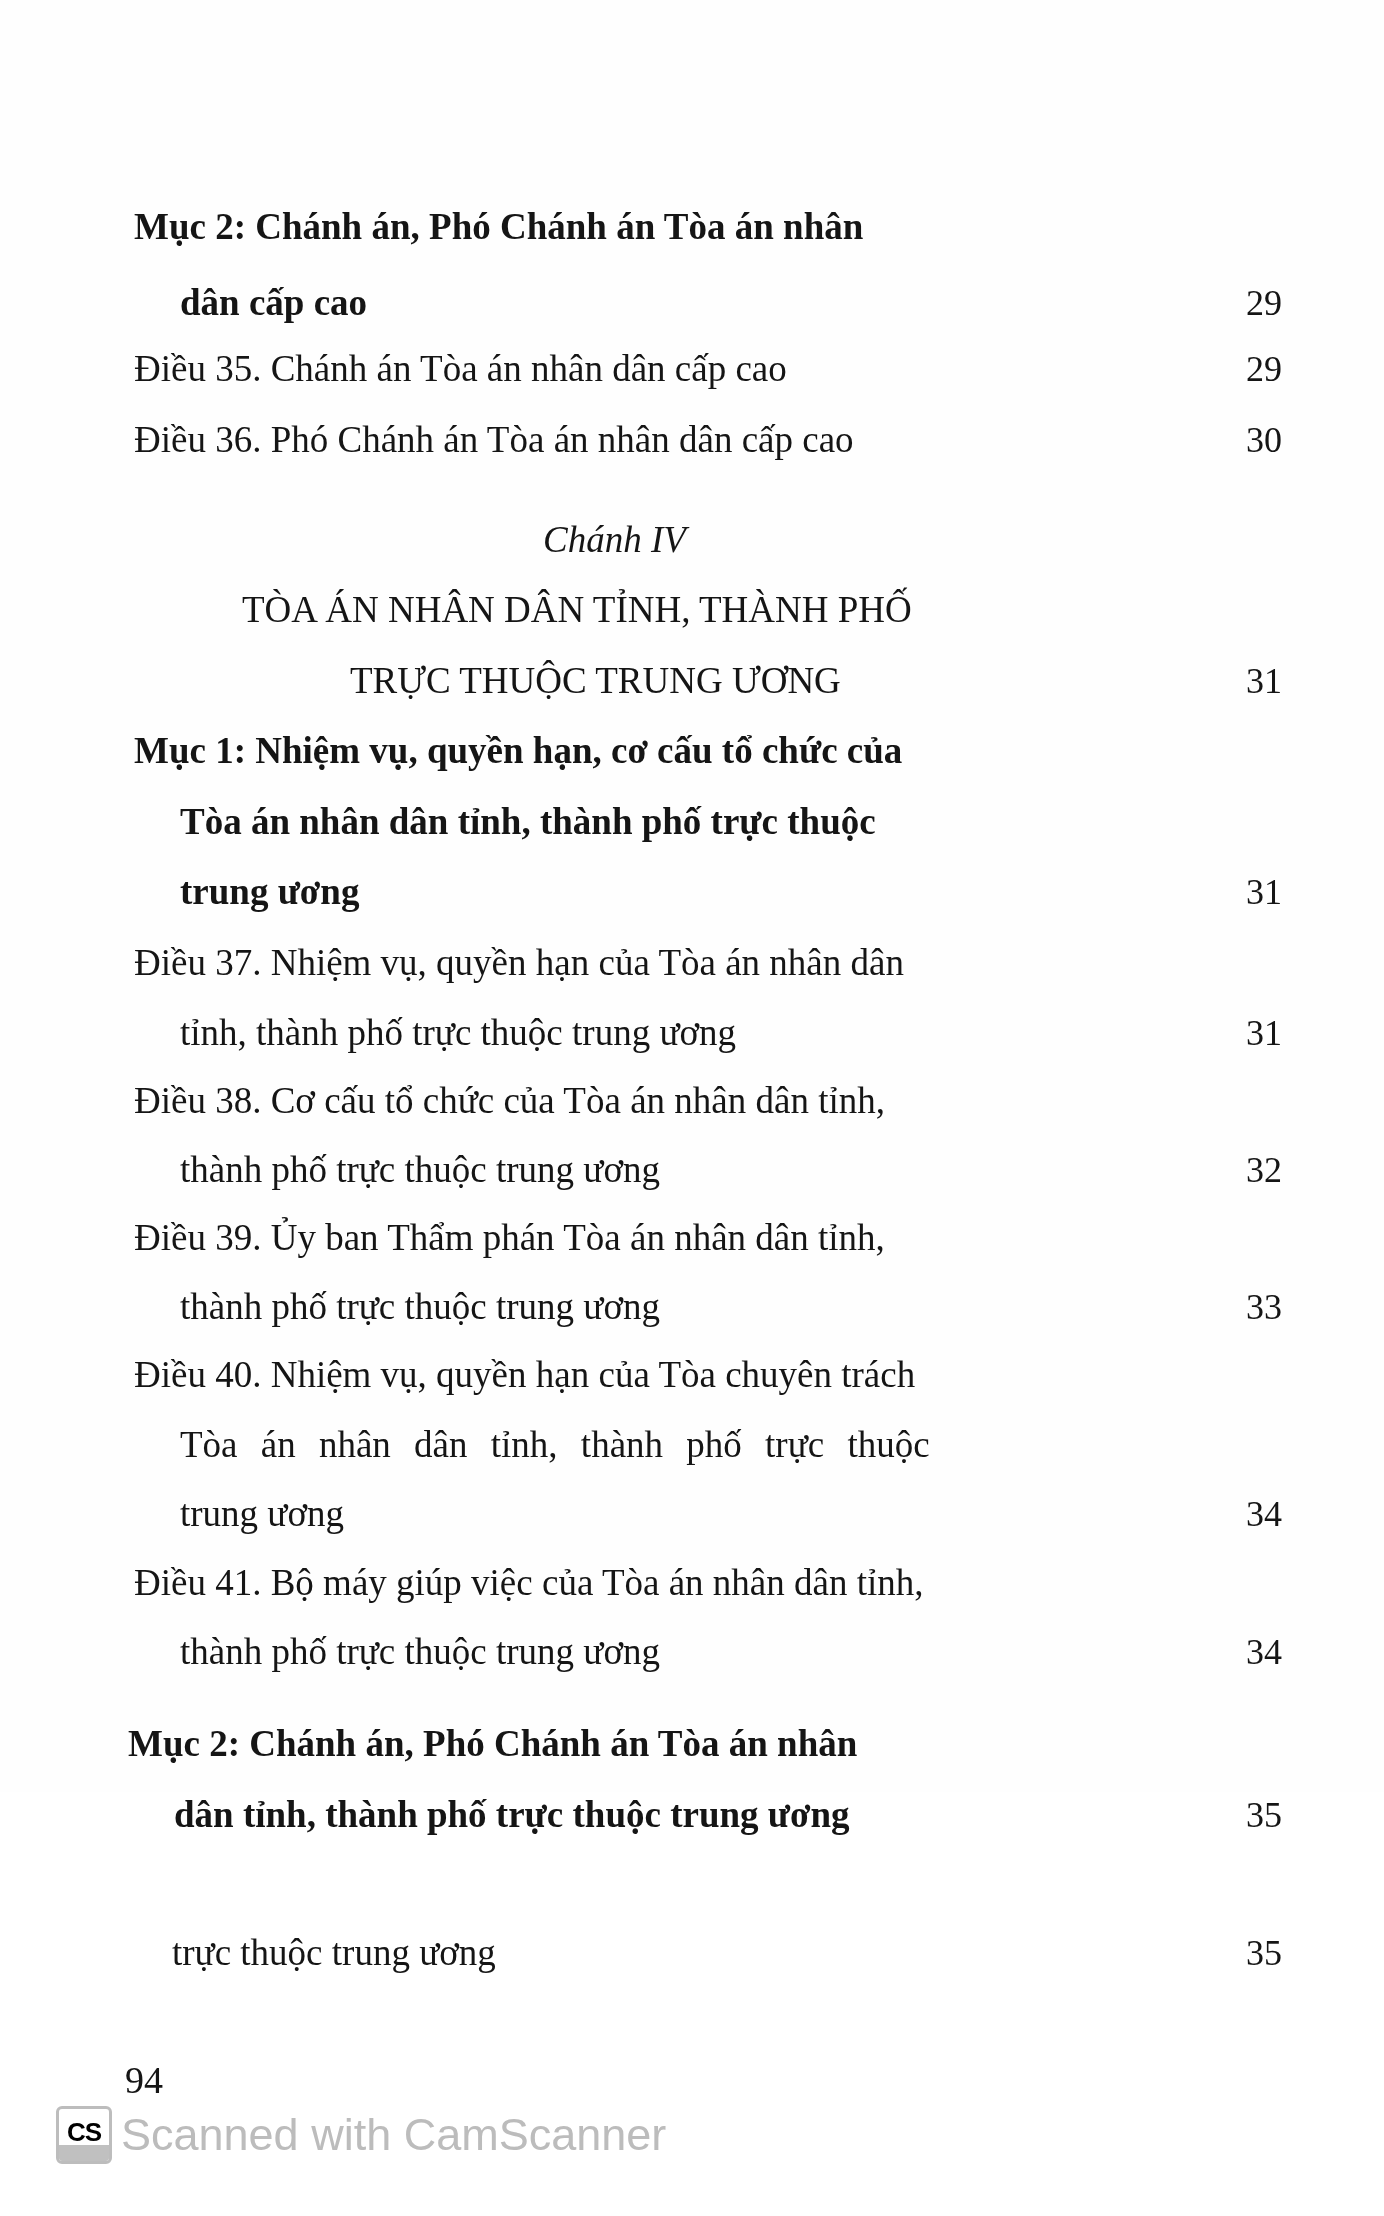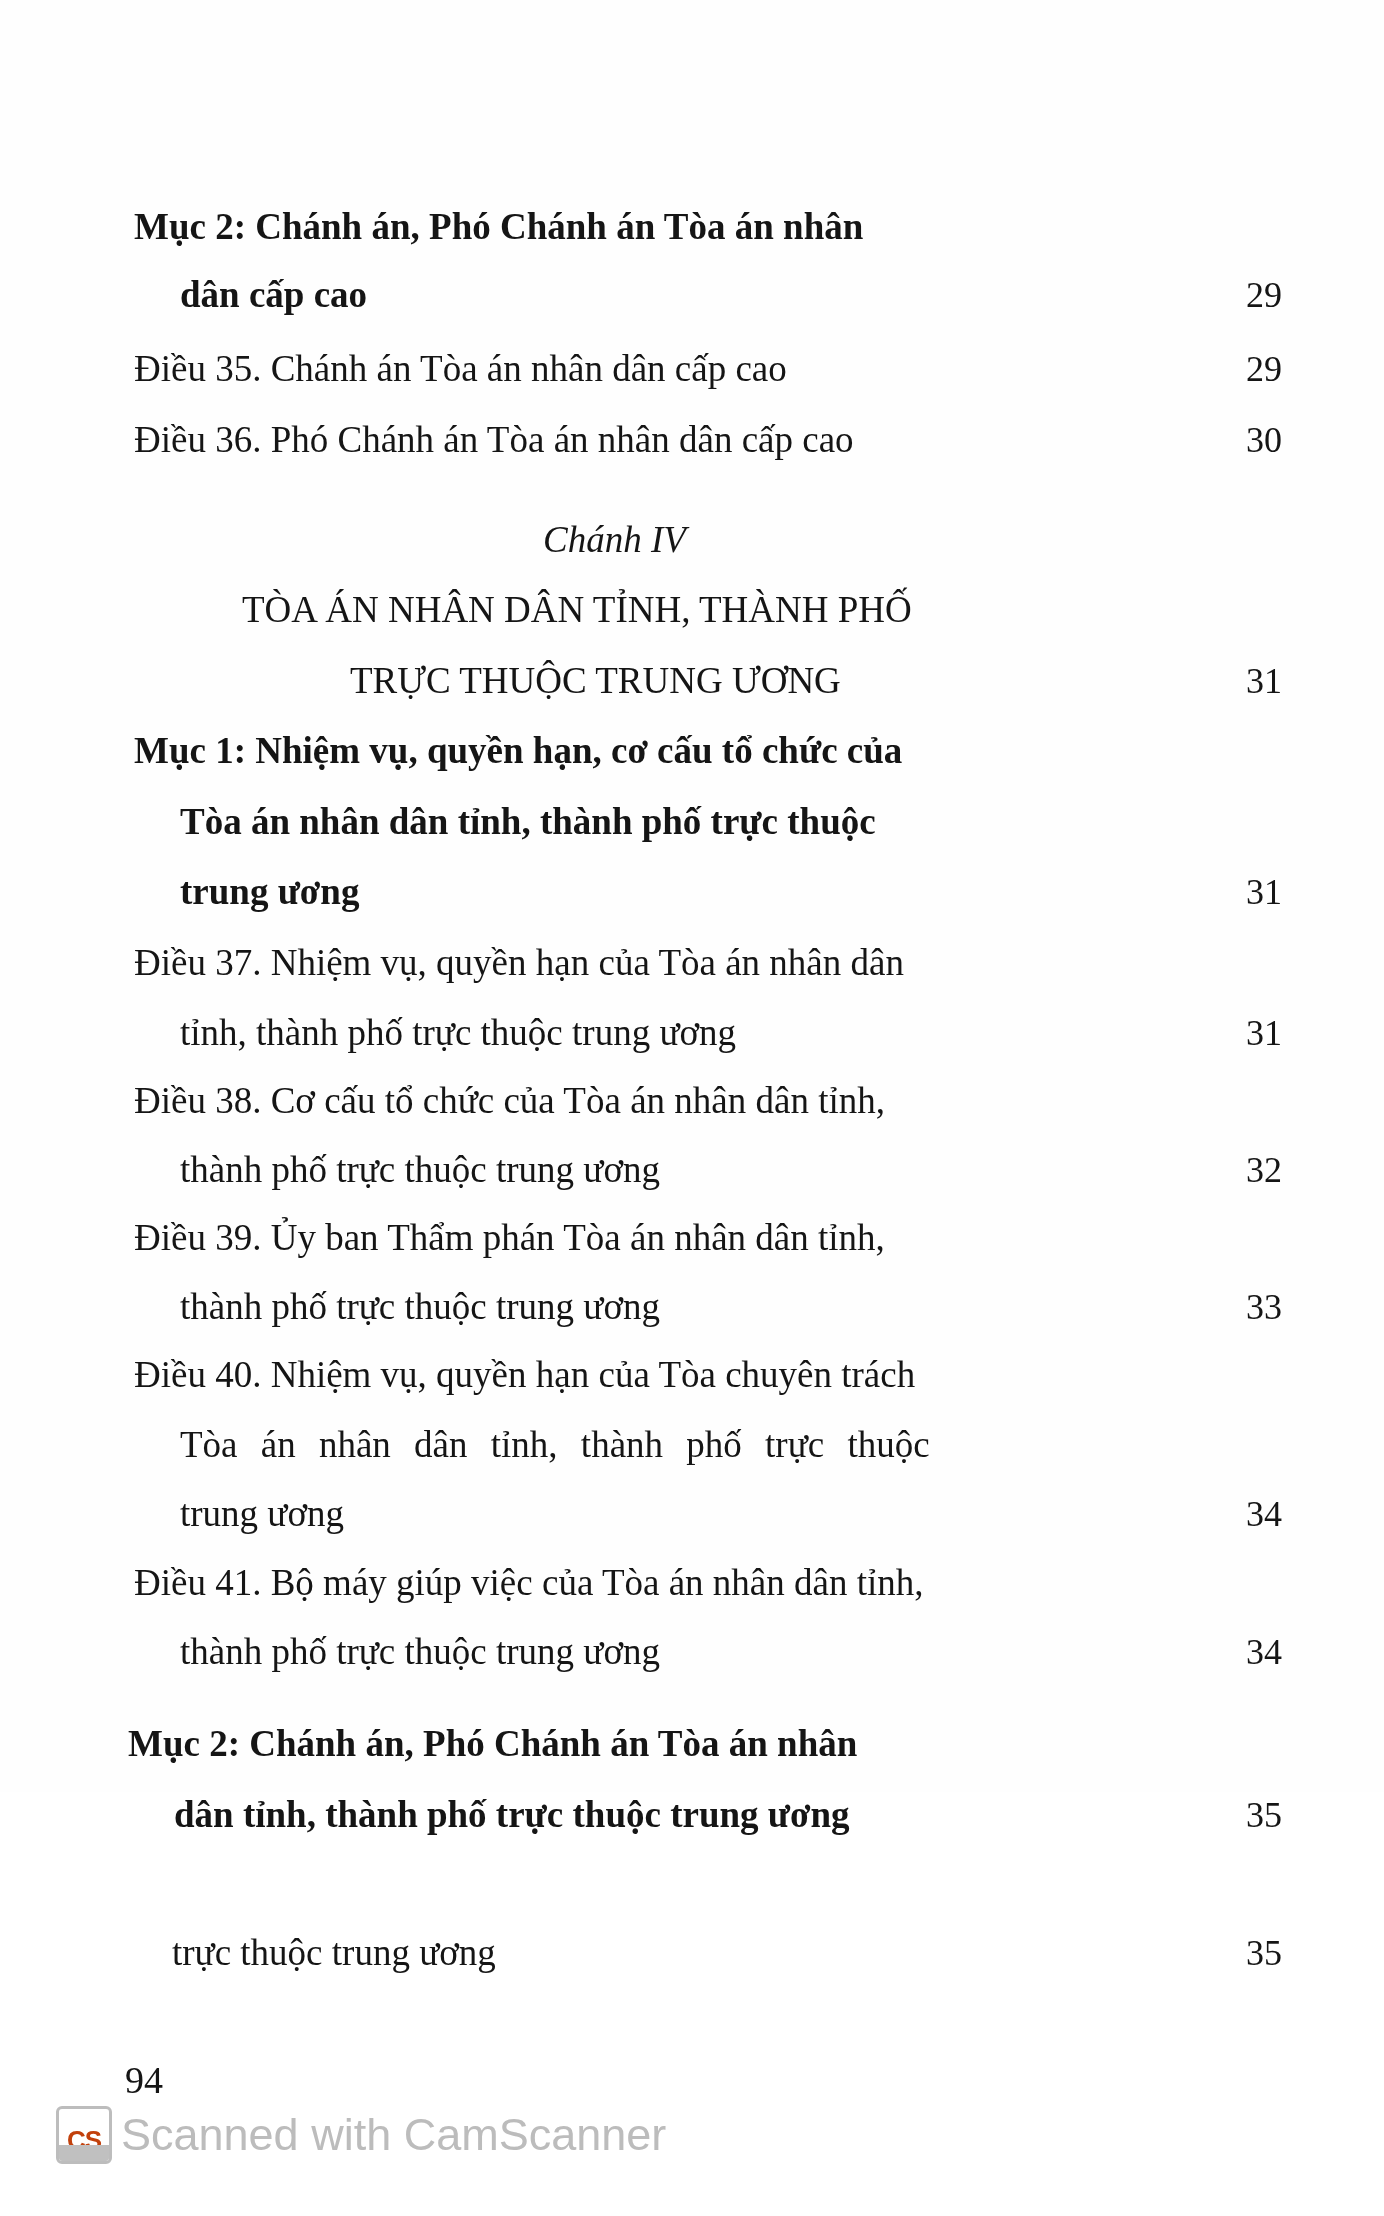--- a/index.html
+++ b/index.html
@@ -45,42 +45,42 @@
   .cs-mark {
     position: absolute; left: 56px; top: 2105px;
     display: flex; align-items: center;
   }
   .cs-logo {
     width: 56px; height: 58px; border: 3px solid #bdbdbd; border-radius: 6px;
     box-sizing: border-box; position: relative; overflow: hidden;
     background: #fff;
   }
   .cs-logo .cs-letters {
-    position: absolute; left: 0; right: 0; top: 16px; text-align: center;
+    position: absolute; left: 0; right: 0; top: 8px; text-align: center;
     font-family: "Liberation Sans", "DejaVu Sans", sans-serif;
-    font-weight: bold; font-size: 26px; color: #c2410c; letter-spacing: -1px;
+    font-weight: bold; font-size: 26px; color: #000000; letter-spacing: -1px;
   }
   .cs-logo .cs-bar {
     position: absolute; left: 0; right: 0; bottom: 0; height: 16px; background: #c0c0c0;
   }
   .cs-text {
     margin-left: 9px;
     font-family: "Liberation Sans", "DejaVu Sans", sans-serif;
     font-size: 45px; color: #bcbcbc; line-height: 60px;
   }
 </style>
 </head>
 <body>
 
 <div class="page">
 
   <div class="toc-line bold" style="top:192px">
     <span class="txt ind0">Mục 2: Chánh án, Phó Chánh án Tòa án nhân</span>
   </div>
-  <div class="toc-line bold" style="top:260px">
+  <div class="toc-line bold" style="top:268px">
     <span class="txt ind1">dân cấp cao</span>
     <span class="pg" style="font-weight:normal">29</span>
   </div>
 
   <div class="toc-line" style="top:334px">
     <span class="txt ind0">Điều 35. Chánh án Tòa án nhân dân cấp cao</span>
     <span class="pg">29</span>
   </div>
 
   <div class="toc-line" style="top:405px">

